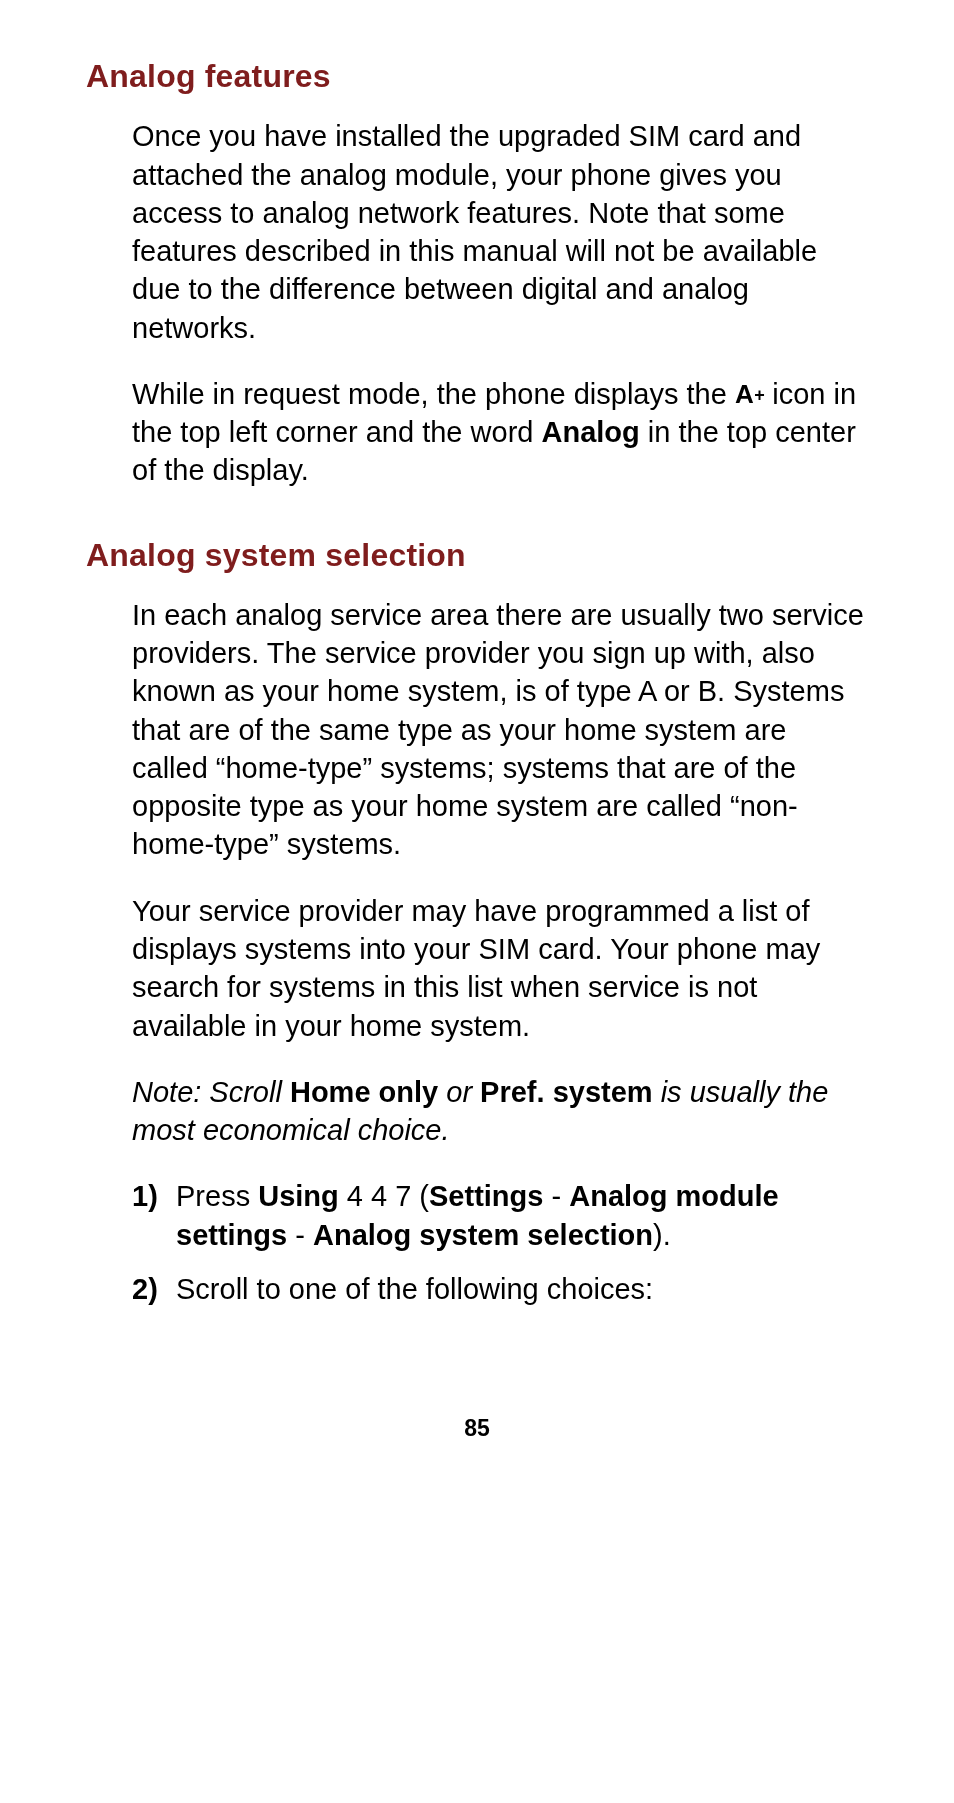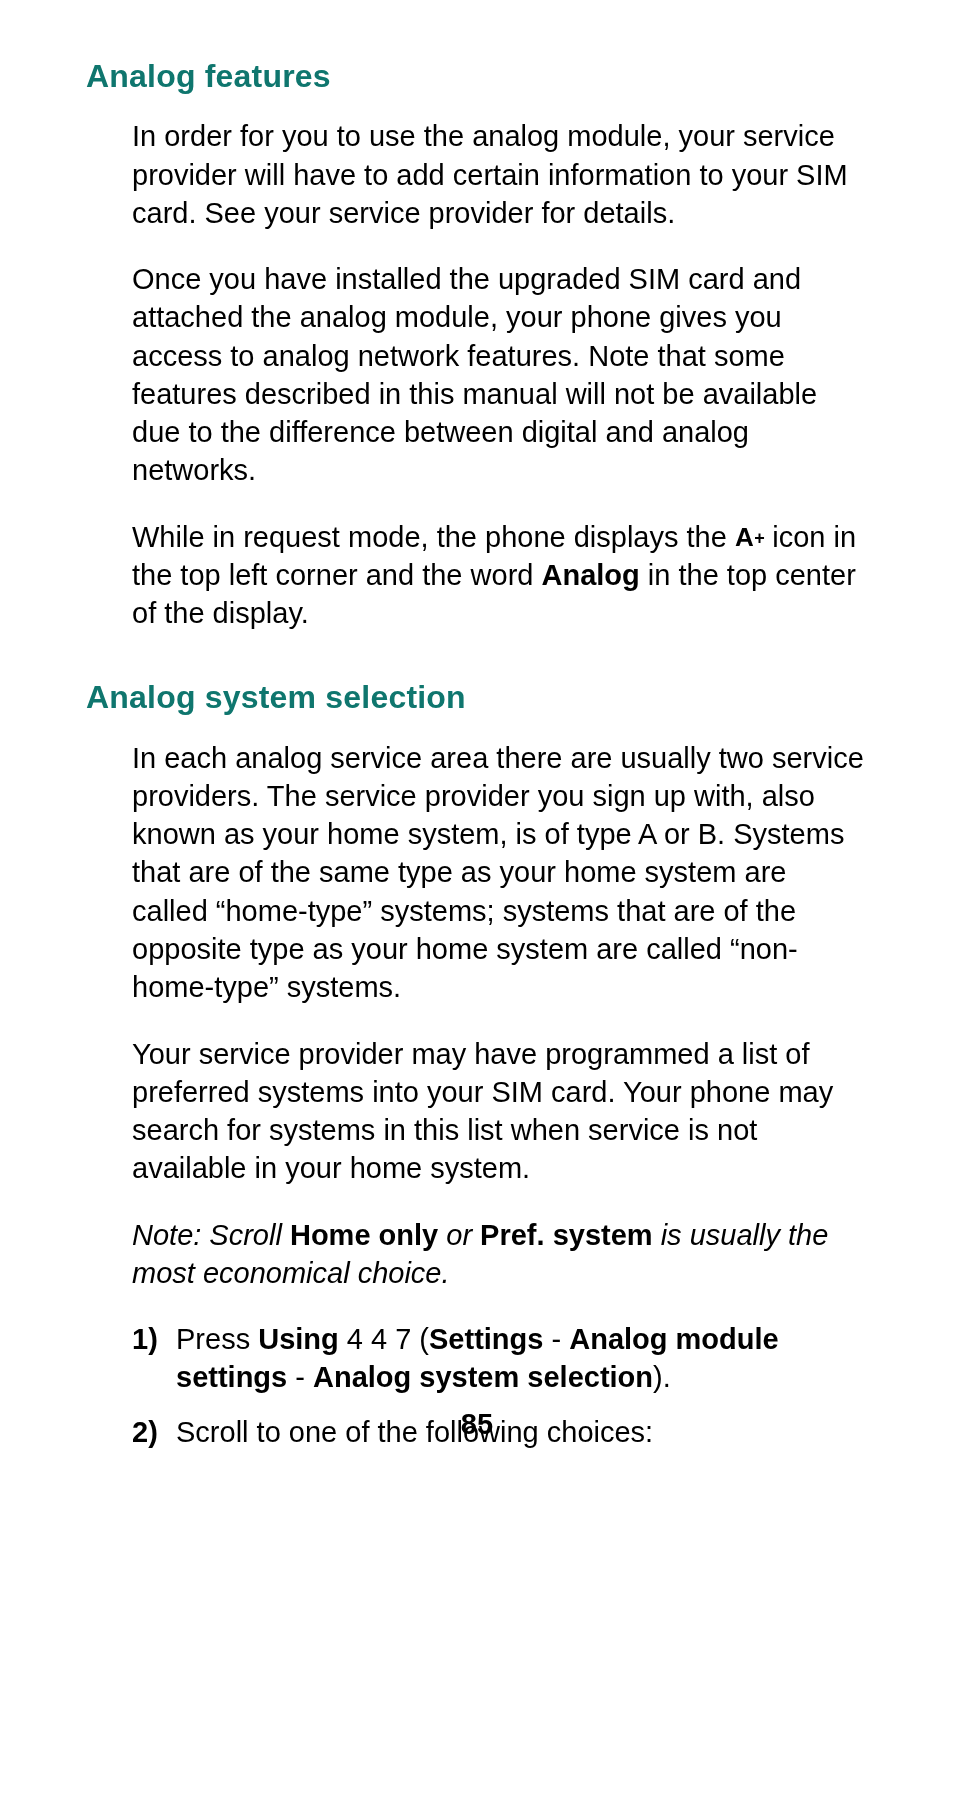--- a/index.html
+++ b/index.html
@@ -14,21 +14,21 @@
     line-height: 1.32;
     -webkit-font-smoothing: antialiased;
     position: relative;
   }
   .page {
     padding: 55px 86px 0 86px;
     box-sizing: border-box;
     width: 954px;
   }
   h2.section {
-    color: #0f766e;
+    color: #7f1d1d;
     font-family: Arial, Helvetica, sans-serif;
     font-weight: 800;
     font-size: 32px;
     margin: 0 0 20px 0;
     letter-spacing: 0.2px;
   }
   .indent {
     margin-left: 46px;
   }
   p.body {
@@ -81,50 +81,49 @@
     position: relative;
     top: 1px;
   }
   .pagenum {
     position: absolute;
     left: 0;
     width: 954px;
     text-align: center;
     bottom: 360px;
     font-weight: 800;
-    font-size: 29px;
+    font-size: 23px;
   }
 </style>
 </head>
 <body>
 
 <div class="page">
 
   <h2 class="section">Analog features</h2>
 
   <div class="indent">
-    <p class="body">In order for you to use the analog module, your service provider will have to add certain information to your SIM card. See your service provider for details.</p>
 
     <p class="body">Once you have installed the upgraded SIM card and attached the analog module, your phone gives you access to analog network features. Note that some features described in this manual will not be available due to the difference between digital and analog networks.</p>
 
     <p class="body">
       <span>While in request mode, the phone displays the </span>
       <span class="icon-aplus" aria-hidden="true">A<span class="plus">+</span></span>
       <span> icon in the top left corner and the word </span>
       <span class="bold">Analog</span>
       <span> in the top center of the display.</span>
     </p>
   </div>
 
   <h2 class="section" style="margin-top:44px;">Analog system selection</h2>
 
   <div class="indent">
     <p class="body">In each analog service area there are usually two service providers. The service provider you sign up with, also known as your home system, is of type A or B. Systems that are of the same type as your home system are called “home-type” systems; systems that are of the opposite type as your home system are called “non-home-type” systems.</p>
 
-    <p class="body">Your service provider may have programmed a list of preferred systems into your SIM card. Your phone may search for systems in this list when service is not available in your home system.</p>
+    <p class="body">Your service provider may have programmed a list of displays systems into your SIM card. Your phone may search for systems in this list when service is not available in your home system.</p>
 
 
     <p class="note">
       <span class="italic">Note: Scroll </span><span class="bold">Home only</span><span class="italic"> or </span><span class="bold">Pref. system</span><span class="italic"> is usually the most economical choice.</span>
     </p>
 
     <ol class="steps">
       <li>
         <span class="num">1)</span>
         <span class="step-body">

